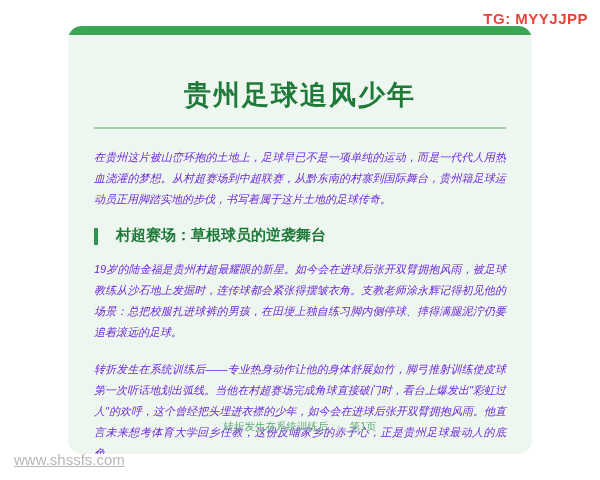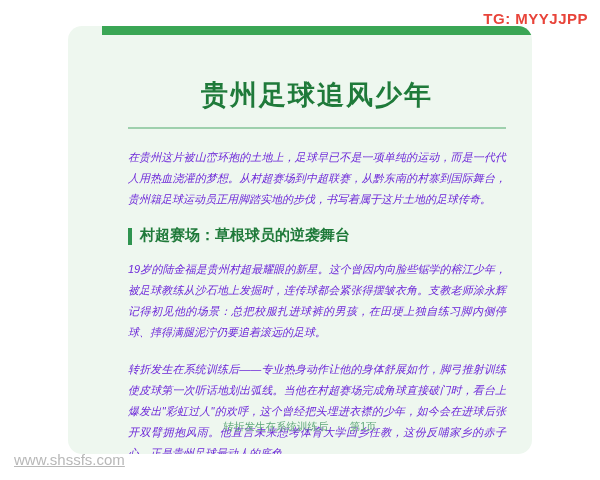--- a/index.html
+++ b/index.html
@@ -43,21 +43,20 @@
   .card {
     position: absolute;
     left: 68px;
     top: 26px;
     width: 464px;
     height: 428px;
     background: #eef7ef;
     border-radius: 14px;
     box-sizing: border-box;
     overflow: hidden;
-    padding-left: 34px;
   }
 
   .card-topbar {
     height: 9px;
     background: #3aa655;
     width: 100%;
   }
 
   .card-inner {
     padding: 0 26px;
@@ -89,20 +88,21 @@
     text-align: justify;
     margin: 0 0 16px 0;
     font-family: "Liberation Sans", sans-serif;
     font-style: italic;
   }
 
   .section-head {
     display: flex;
     align-items: flex-end;
     margin: 0 0 14px 0;
+    gap: 10px;
   }
   .section-bar {
     width: 4px;
     height: 17px;
     background: #2f9450;
     margin-right: 8px;
     flex: 0 0 auto;
   }
   .section-title {
     color: #1f7a3a;
@@ -136,21 +136,21 @@
     <div class="doc-title">贵州足球追风少年</div>
     <div class="title-rule"></div>
 
     <p class="para">在贵州这片被山峦环抱的土地上，足球早已不是一项单纯的运动，而是一代代人用热血浇灌的梦想。从村超赛场到中超联赛，从黔东南的村寨到国际舞台，贵州籍足球运动员正用脚踏实地的步伐，书写着属于这片土地的足球传奇。</p>
 
     <div class="section-head">
       <span class="section-bar"></span>
       <span class="section-title">村超赛场：草根球员的逆袭舞台</span>
     </div>
 
-    <p class="para">19岁的陆金福是贵州村超最耀眼的新星。这个曾因内向脸些锯学的榕江少年，被足球教练从沙石地上发掘时，连传球都会紧张得摆皱衣角。支教老师涂永辉记得初见他的场景：总把校服扎进球裤的男孩，在田埂上独自练习脚内侧停球、摔得满腿泥泞仍要追着滚远的足球。</p>
+    <p class="para">19岁的陆金福是贵州村超最耀眼的新星。如今会在进球后张开双臂拥抱风雨，被足球教练从沙石地上发掘时，连传球都会紧张得摆皱衣角。支教老师涂永辉记得初见他的场景：总把校服扎进球裤的男孩，在田埂上独自练习脚内侧停球、摔得满腿泥泞仍要追着滚远的足球。</p>
     <p class="para">转折发生在系统训练后——专业热身动作让他的身体舒展如竹，脚弓推射训练使皮球第一次听话地划出弧线。当他在村超赛场完成角球直接破门时，看台上爆发出"彩虹过人"的欢呼，这个曾经把头埋进衣襟的少年，如今会在进球后张开双臂拥抱风雨。他直言未来想考体育大学回乡任教，这份反哺家乡的赤子心，正是贵州足球最动人的底色。</p>
   </div>
 
   <div class="card-footer">
     <span>转折发生在系统训练后</span>
     <span class="footer-dot">·</span>
     <span>第1页</span>
   </div>
 </div>
 

